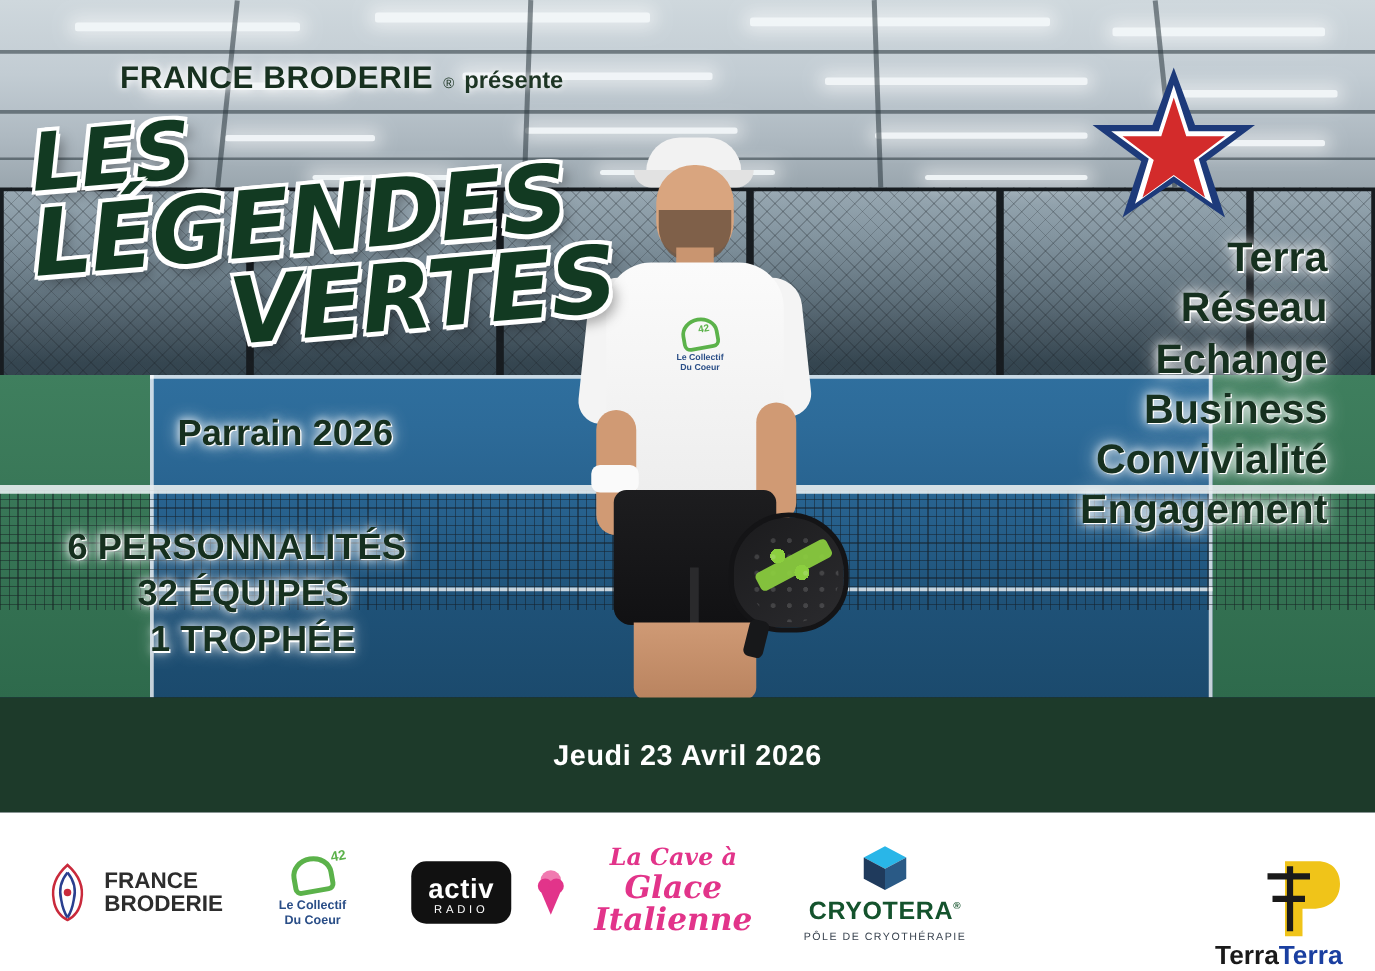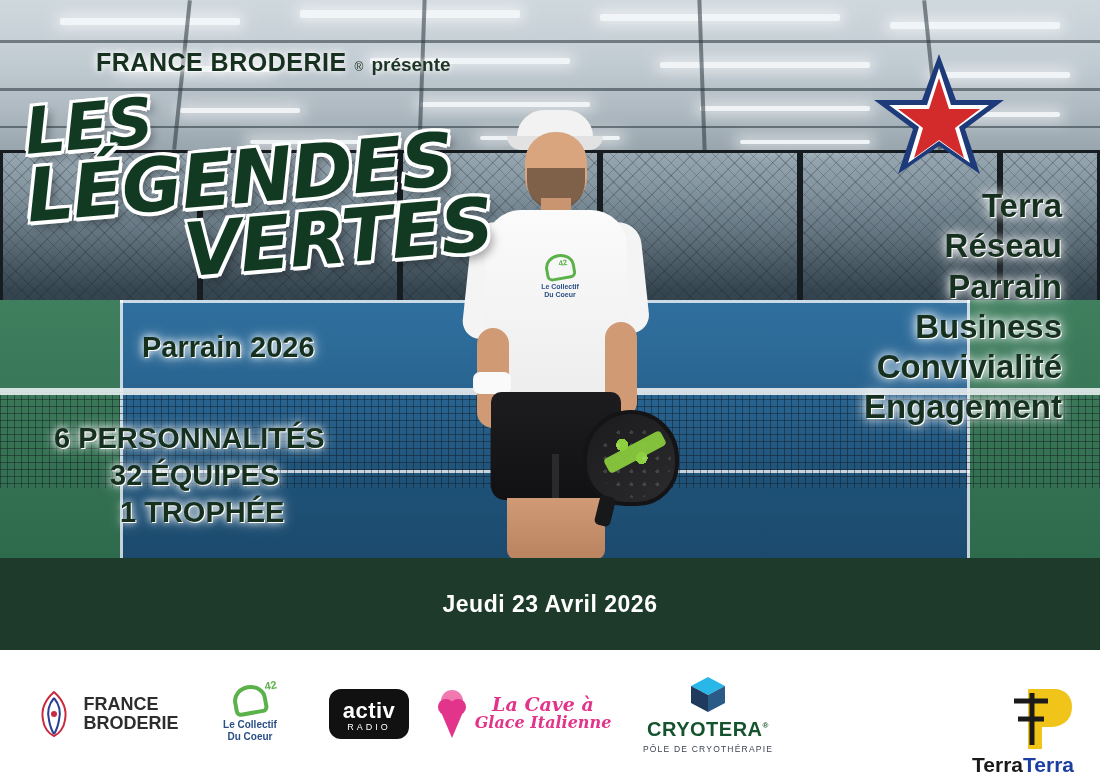--- a/index.html
+++ b/index.html
@@ -287,21 +287,21 @@
   .activ .small { font-size:9px; letter-spacing:3px; margin-top:-2px; }
 
   .sp4 { width:190px; gap:6px; }
   .cone {
     width:34px; height:52px; position:relative;
   }
   .cave-txt {
     font-family:"DejaVu Serif", serif; font-style:italic; font-weight:bold;
     color:#e2348a; font-size:19px; line-height:1.05; text-align:center;
   }
-  .cave-txt .l2 { font-size:16px; }
+  .cave-txt .l2 { font-size:25px; }
 
   .sp5 { width:180px; flex-direction:column; }
   .cryo-cube { width:40px; height:40px; }
   .cryo-name { font-size:20px; font-weight:bold; color:#14532d; letter-spacing:0.5px; margin-top:4px; }
   .cryo-name sup { font-size:8px; }
   .cryo-sub { font-size:8.5px; color:#3a4450; letter-spacing:1.2px; margin-top:3px; }
 
   .sp6 { flex:1; justify-content:flex-end; padding-right:26px; flex-direction:column; align-items:flex-end; }
   .tp-mark { width:120px; height:64px; position:relative; }
   .tp-name { font-size:21px; font-weight:bold; color:#1a1a1a; margin-top:2px; }
@@ -411,21 +411,21 @@
 
   <div class="counts">
     <div>6 PERSONNALITÉS</div>
     <div>32 ÉQUIPES</div>
     <div>1 TROPHÉE</div>
   </div>
 
   <div class="values">
     <div>Terra</div>
     <div>Réseau</div>
-    <div>Parrain</div>
+    <div>Echange</div>
     <div>Business</div>
     <div>Convivialité</div>
     <div>Engagement</div>
   </div>
 
   <div class="star-logo">
     <svg class="star" viewBox="0 0 130 124">
       <polygon points="65,2 82,48 130,48 91,77 106,122 65,94 24,122 39,77 0,48 48,48" fill="#1d3a7a"></polygon>
       <polygon points="65,16 77,53 115,53 85,75 96,111 65,89 34,111 45,75 15,53 53,53" fill="#ffffff"></polygon>
       <polygon points="65,26 75,57 106,57 81,76 90,106 65,88 40,106 49,76 24,57 55,57" fill="#d32b2b"></polygon>

